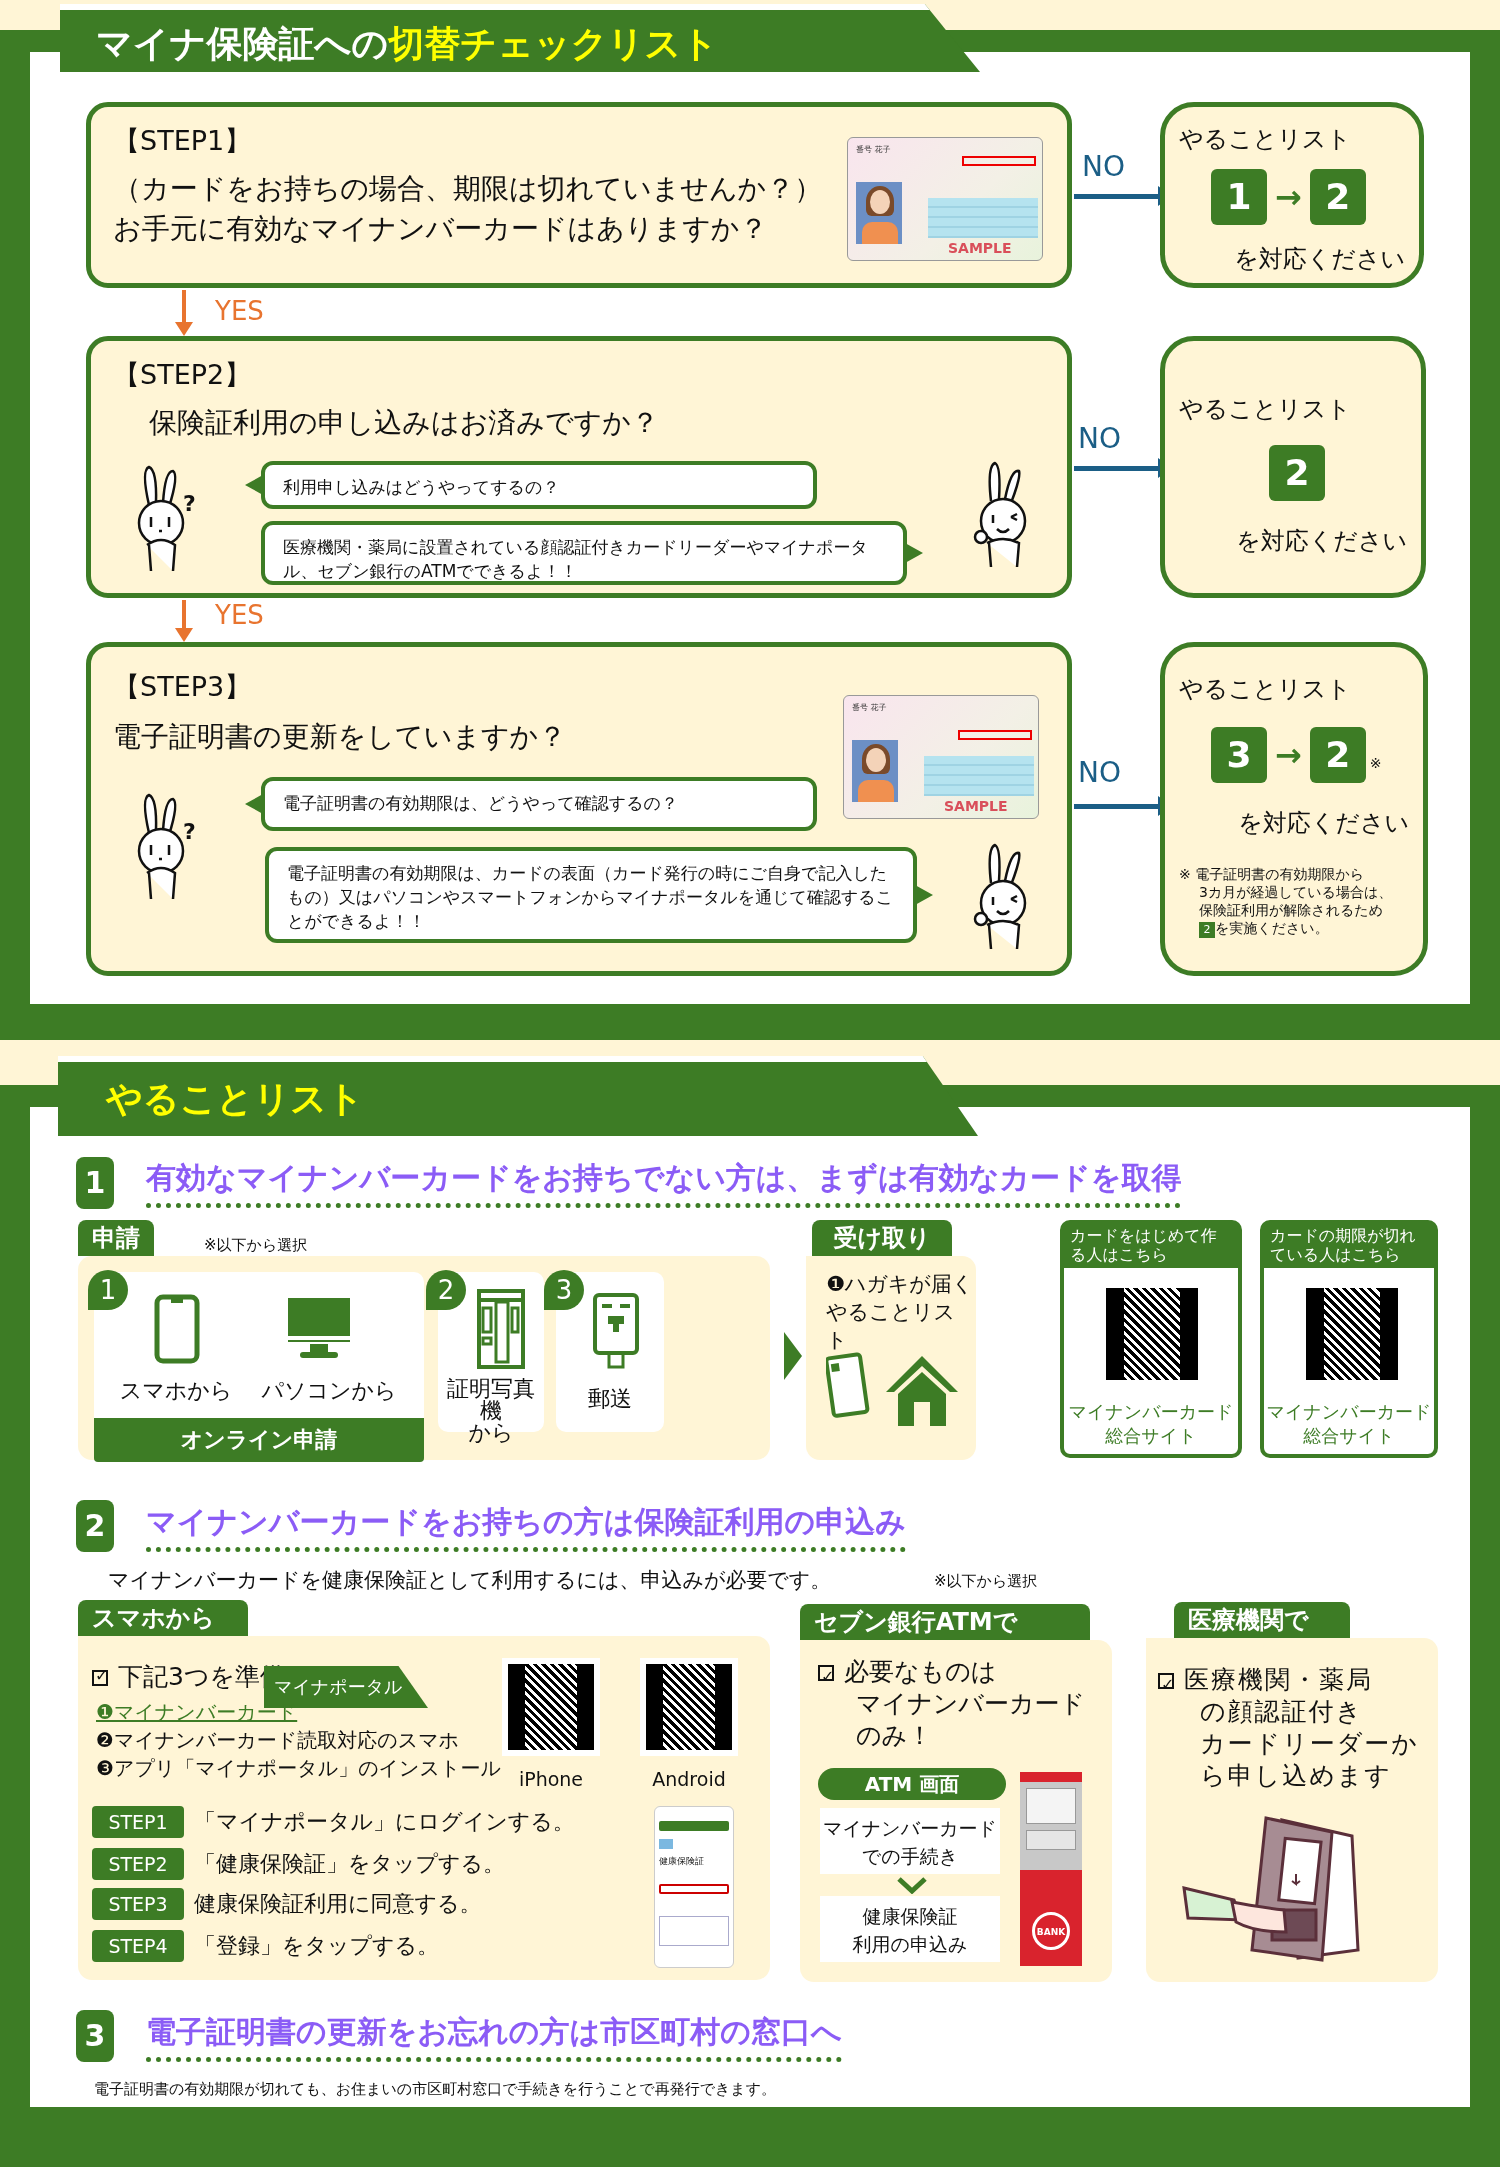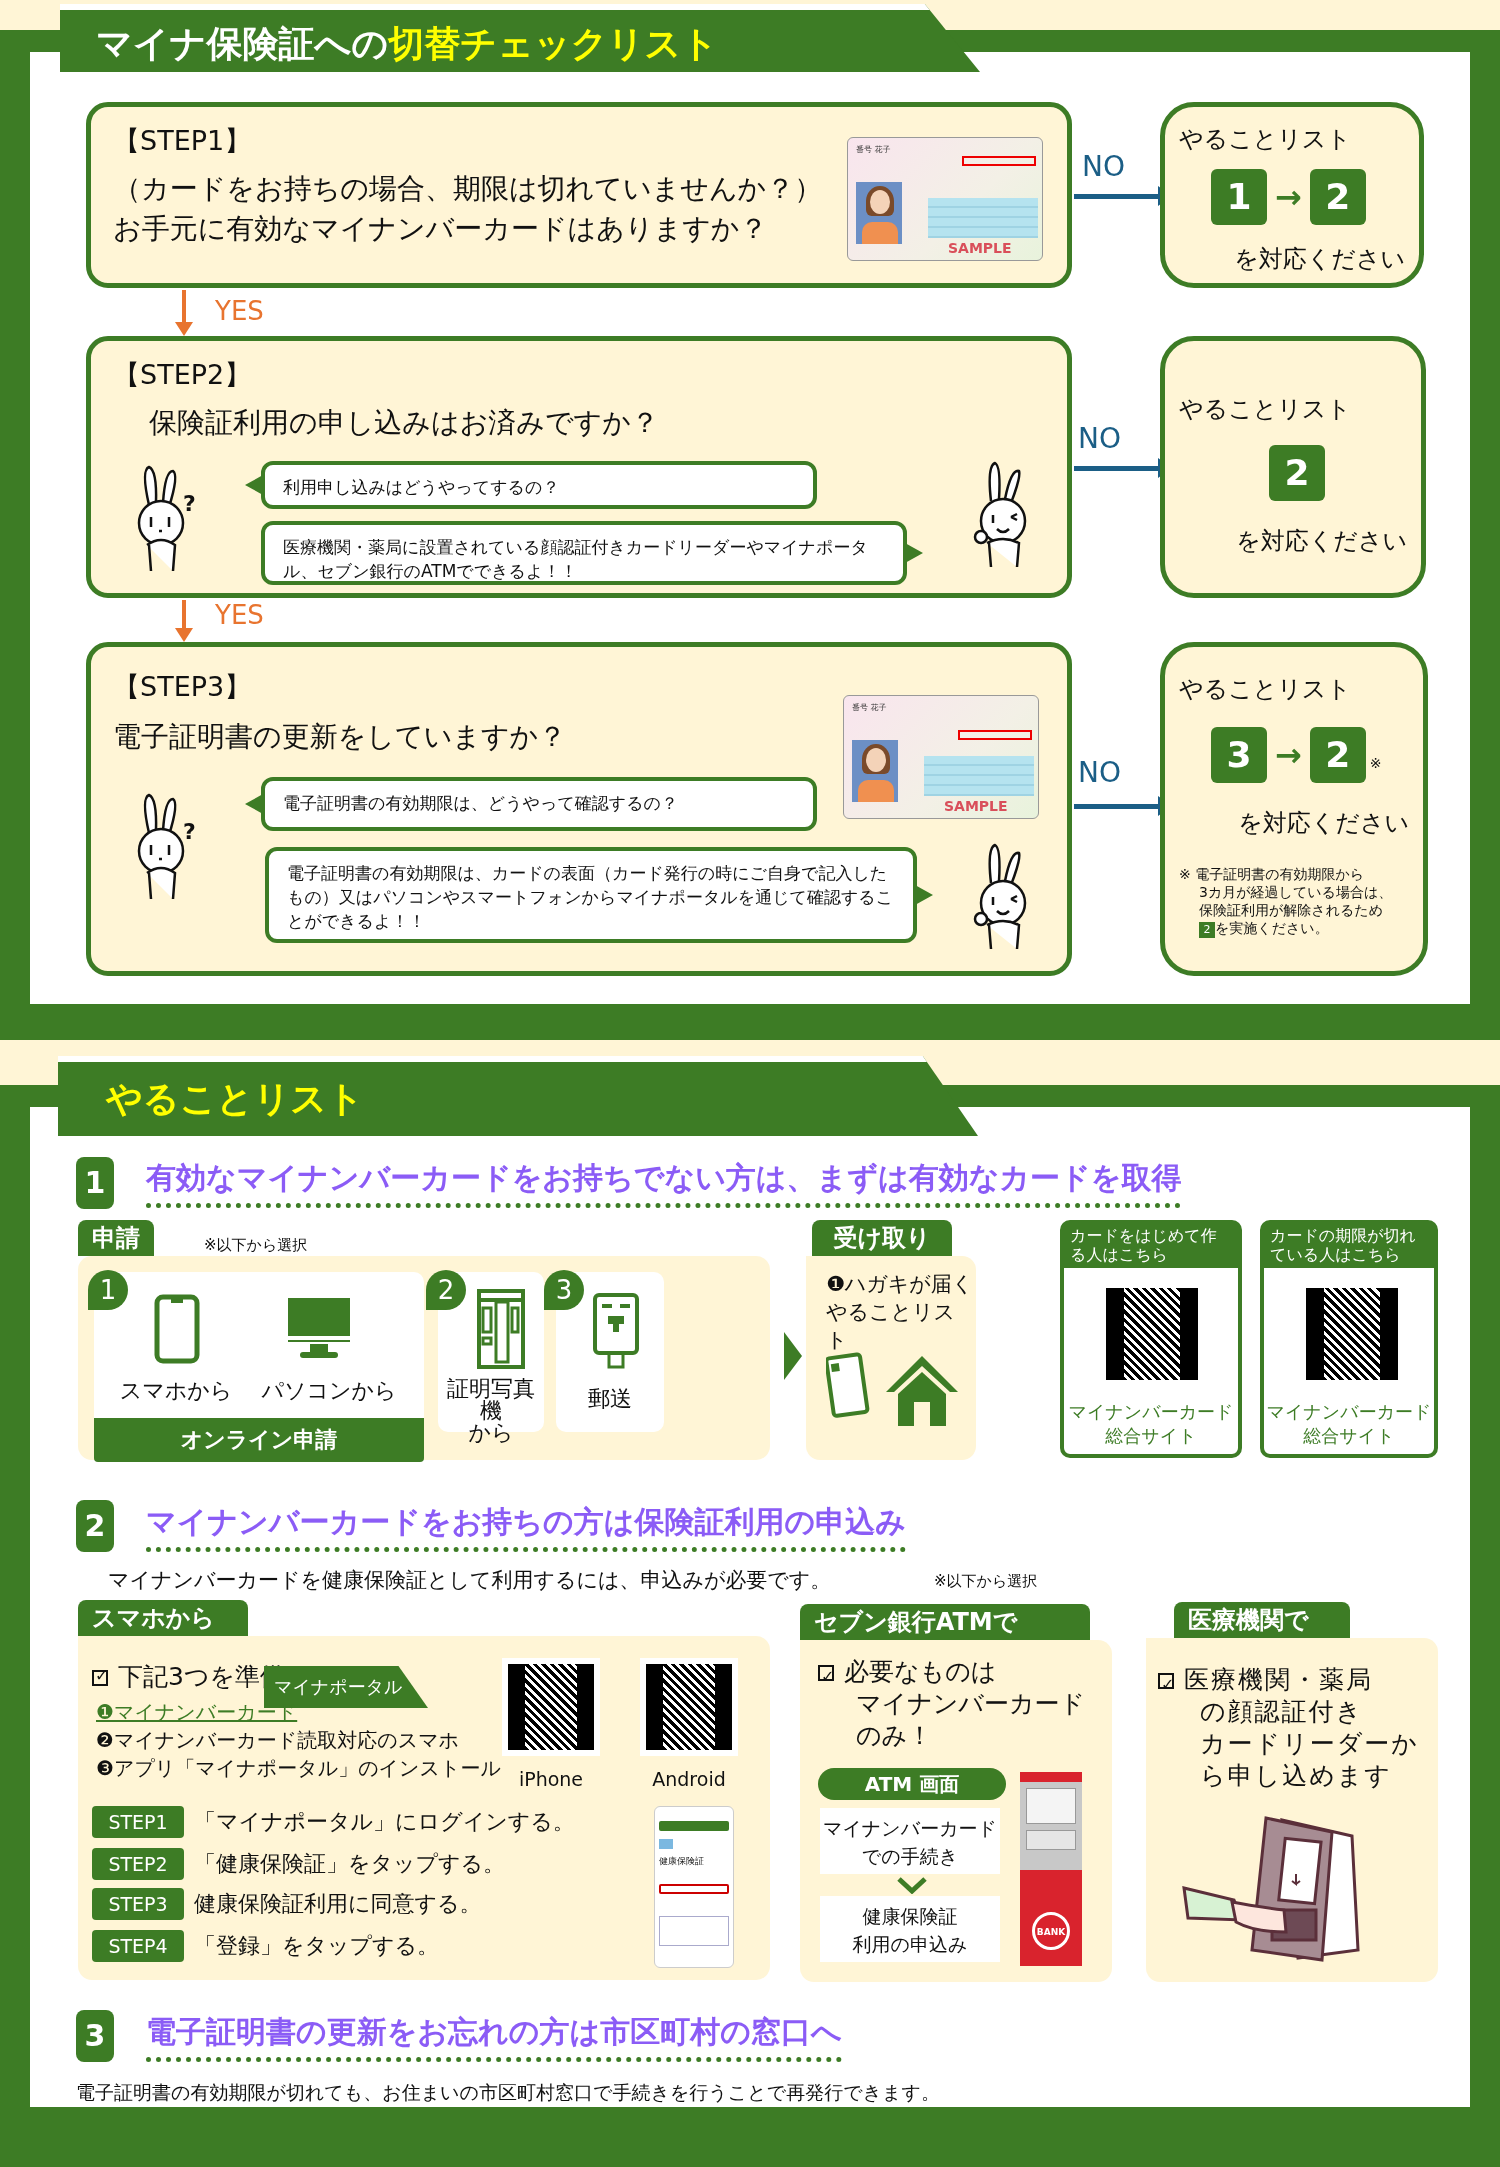--- a/index.html
+++ b/index.html
@@ -355,13 +355,13 @@
     <rect x="100" y="30" width="36" height="62" fill="#fff" stroke="#5b2f3a" stroke-width="3" transform="rotate(6 118 60)"></rect>
     <path d="M114 64 v10 l-4 -3 m4 3 l4 -3" stroke="#5b2f3a" stroke-width="2" fill="none"></path>
     <rect x="90" y="100" width="44" height="30" fill="#6d4a55" stroke="#5b2f3a" stroke-width="3"></rect>
     <path d="M2 78 L52 90 L60 110 L6 108 Z" fill="#d7f2d3" stroke="#5b2f3a" stroke-width="3"></path>
     <path d="M50 92 Q70 96 102 100 L104 122 Q72 122 54 112 Z" fill="#fde6dd" stroke="#5b2f3a" stroke-width="3"></path>
   </svg>
 </div>
 
 <div class="numtag" style="left:76px; top:2010px;">3</div>
 <div class="sec-head" style="left:146px; top:2012px;">電子証明書の更新をお忘れの方は市区町村の窓口へ</div>
-<div style="position:absolute; left:76px; top:2080px; font-size:19px;">電子証明書の有効期限が切れても、お住まいの市区町村窓口で手続きを行うことで再発行できます。</div>
+<div style="position:absolute; left:94px; top:2080px; font-size:15px;">電子証明書の有効期限が切れても、お住まいの市区町村窓口で手続きを行うことで再発行できます。</div>
 
 </body></html>

